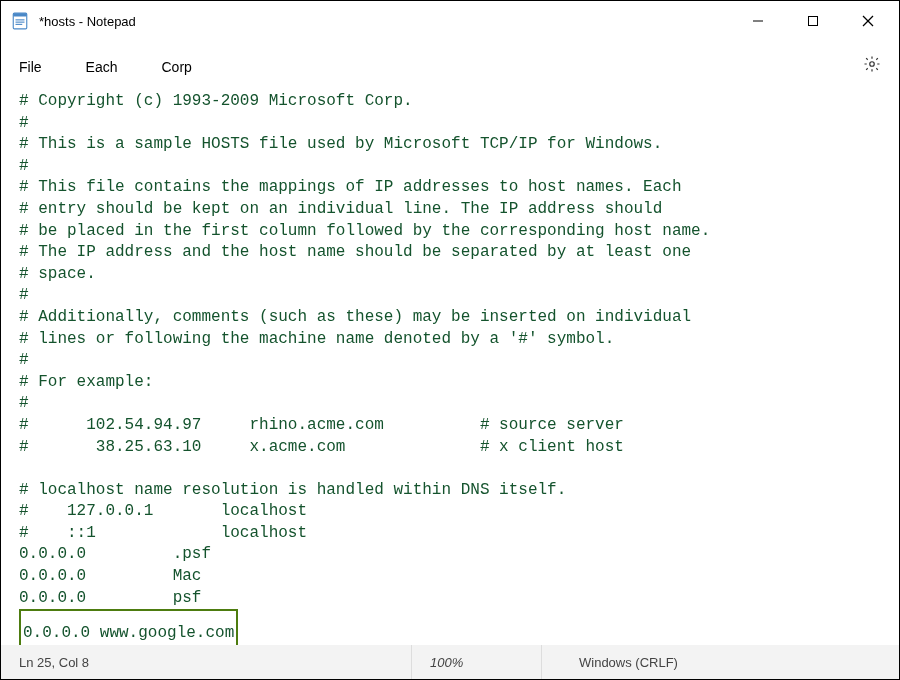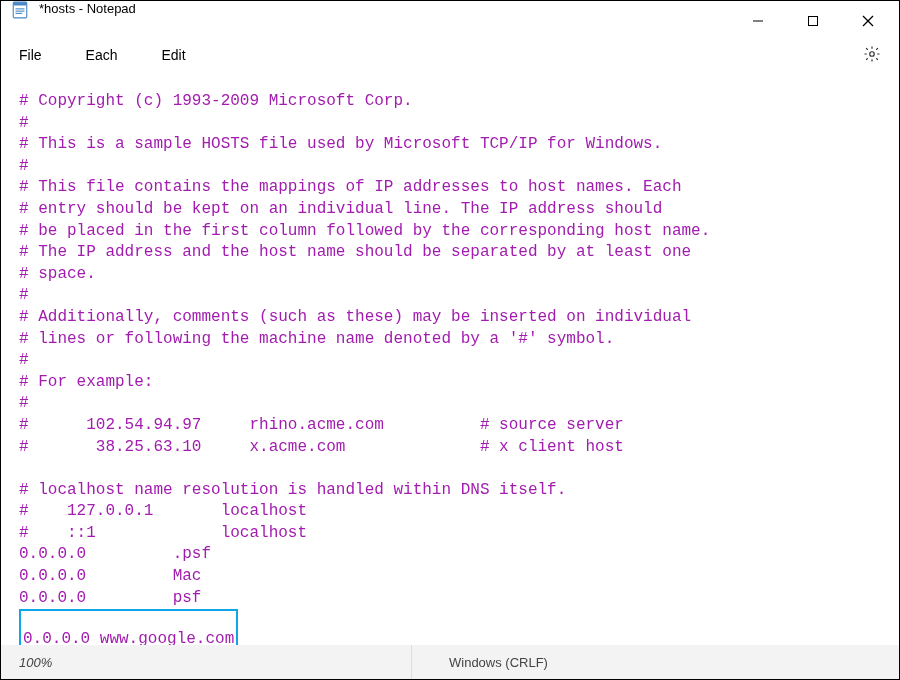--- a/index.html
+++ b/index.html
@@ -9,21 +9,21 @@
       background: #ffffff;
       font-family: "Segoe UI", Arial, sans-serif;
       display: flex;
       flex-direction: column;
       border: 1px solid #000;
       overflow: hidden;
     }
     .titlebar {
       height: 40px;
       display: flex;
-      align-items: flex-start;
+      align-items: center;
       padding: 0 4px 0 10px;
       background: #ffffff;
     }
     .titlebar .app-icon {
       width: 18px;
       height: 18px;
       margin-right: 10px;
       display: flex;
       align-items: center;
       justify-content: center;
@@ -43,21 +43,21 @@
       display: flex;
       align-items: center;
       justify-content: center;
       font-size: 14px;
       color: #000;
     }
     .win-btn svg { width: 12px; height: 12px; }
     .menubar {
       height: 40px;
       display: flex;
-      align-items: flex-start;
+      align-items: flex-end;
       padding: 0 12px;
       gap: 0;
       background: #ffffff;
     }
     .menu-item {
       padding: 6px 18px 6px 6px;
       margin-right: 20px;
       font-size: 14px;
       color: #000;
     }
@@ -73,26 +73,26 @@
       flex: 1;
       padding: 10px 18px;
       overflow: auto;
       background: #ffffff;
     }
     .editor-text {
       font-family: Consolas, "Courier New", monospace;
       font-size: 16px;
       line-height: 1.35;
       white-space: pre;
-      color: #a21caf;
+      color: #14532d;
     }
     .highlight-line {
       display: inline-block;
-      border: 2px solid #0ea5e9;
-      padding: 18px 2px;
+      border: 2px solid #4d7c0f;
+      padding: 12px 2px;
     }
     .statusbar {
       height: 34px;
       display: flex;
       align-items: center;
       background: #f3f3f3;
       font-size: 13px;
       color: #444;
     }
     .status-cell {
@@ -138,21 +138,21 @@
           <line x1="1" y1="1" x2="11" y2="11" stroke="#000" stroke-width="1.2"></line>
           <line x1="11" y1="1" x2="1" y2="11" stroke="#000" stroke-width="1.2"></line>
         </svg>
     </div>
   </div>
 </div>
 
 <div class="menubar">
   <span class="menu-item">File</span>
   <span class="menu-item">Each</span>
-  <span class="menu-item">Edit</span>
+  <span class="menu-item">Corp</span>
   <span class="spacer"></span>
   <span class="settings-btn">
     <span>
       <svg width="18" height="18" viewBox="0 0 24 24" fill="none" stroke="#333" stroke-width="1.6">
         <circle cx="12" cy="12" r="3"></circle>
         <path d="M12 2v3M12 19v3M4.2 4.2l2.1 2.1M17.7 17.7l2.1 2.1M2 12h3M19 12h3M4.2 19.8l2.1-2.1M17.7 6.3l2.1-2.1"></path>
       </svg>
     </span>
   </span>
 </div>
@@ -179,15 +179,16 @@
 # localhost name resolution is handled within DNS itself.
 #    127.0.0.1       localhost
 #    ::1             localhost
 0.0.0.0         .psf
 0.0.0.0         Mac
 0.0.0.0         psf
 <span class="highlight-line">0.0.0.0 www.google.com</span></div>
 </div>
 
 <div class="statusbar">
+  <div class="status-cell">Ln 25, Col 8</div>
   <div class="status-cell status-zoom">100%</div>
   <div class="status-cell status-eol">Windows (CRLF)</div>
 </div>
 
 </body></html>

